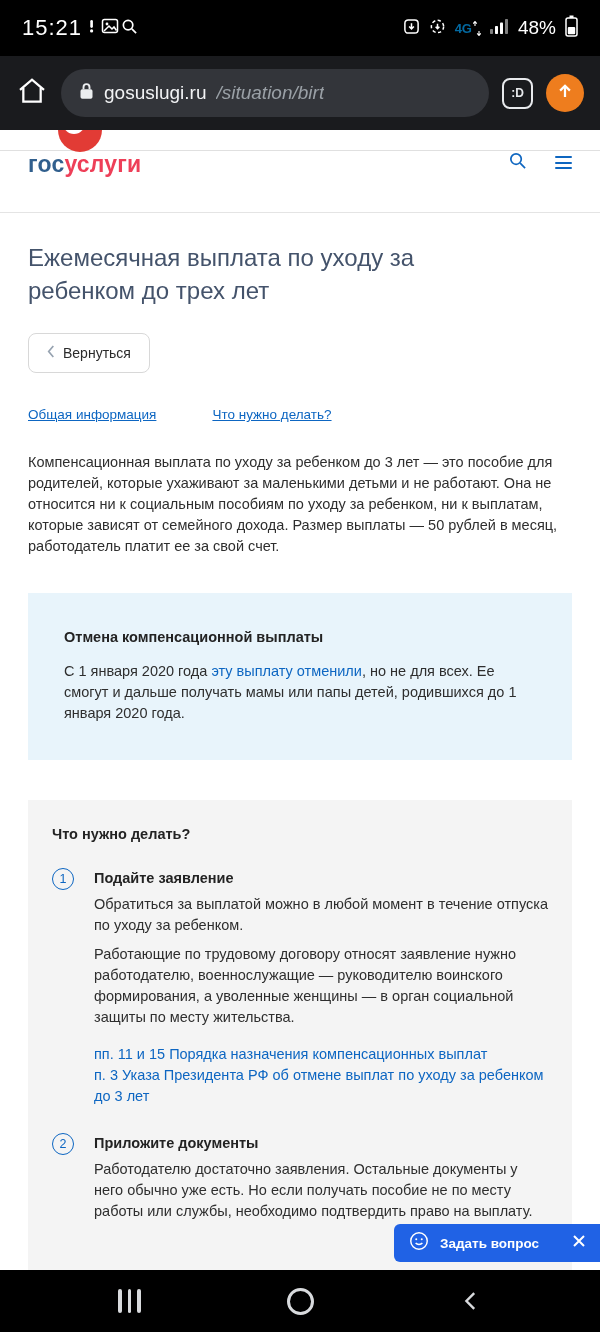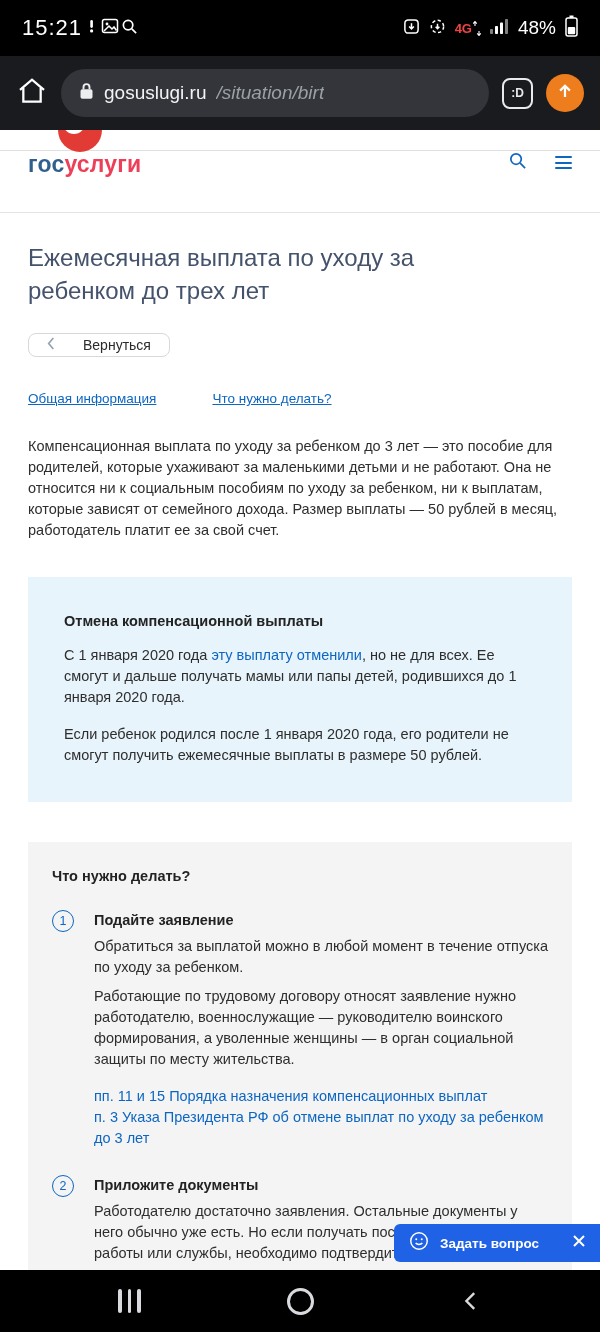--- a/index.html
+++ b/index.html
@@ -7,21 +7,21 @@
   body { font-family:"Liberation Sans", sans-serif; background:#000; }
 
   .phone { width:600px; height:1332px; display:flex; flex-direction:column; position:relative; overflow:hidden; background:#fff; }
 
   
   .status-bar { height:56px; background:#000; display:flex; align-items:center; justify-content:space-between; padding:0 22px; flex:none; }
   .sb-left { display:flex; align-items:center; gap:2px; }
   .sb-time { color:#fff; font-size:22px; letter-spacing:1px; }
   .sb-right { display:flex; align-items:center; gap:9px; }
   .sb-pct { color:#fff; font-size:19px; }
-  .sb-4g { color:#ef4444; font-size:13px; font-weight:bold; display:flex; align-items:center; gap:1px; }
+  .sb-4g { color:#0369a1; font-size:13px; font-weight:bold; display:flex; align-items:center; gap:1px; }
 
   
   .url-bar { height:74px; background:#1a1b1e; display:flex; align-items:center; padding:0 16px; gap:13px; flex:none; }
   .url-pill { flex:1; height:48px; background:#33353a; border-radius:24px; display:flex; align-items:center; padding:0 18px; gap:10px; overflow:hidden; white-space:nowrap; min-width:0; }
   .url-domain { color:#f2f3f5; font-size:19px; }
   .url-path { color:#9aa0a6; font-size:19px; font-style:italic; overflow:hidden; }
   .tab-btn { width:31px; height:31px; border:2.5px solid #e8eaed; border-radius:8px; display:flex; align-items:center; justify-content:center; color:#e8eaed; font-size:12px; font-weight:bold; flex:none; cursor:pointer; }
   .update-btn { width:38px; height:38px; border-radius:50%; background:#ee7d1e; display:flex; align-items:center; justify-content:center; flex:none; cursor:pointer; }
 
   
@@ -33,21 +33,21 @@
   .site-header { height:62px; display:flex; align-items:flex-start; justify-content:space-between; padding:0 28px; border-bottom:1px solid #e4e4e4;gap:41px; }
   .logo { font-size:23px; font-weight:bold; letter-spacing:.2px; cursor:pointer; }
   .logo-blue { color:#315f8d; }
   .logo-red { color:#ee3f58; }
   .header-icons { display:flex; align-items:center; gap:28px; }
   .menu-icon span { display:block; width:17px; height:2px; background:#0e66c0; margin:3.5px 0; border-radius:1px; }
 
   .main { padding:0 28px; }
   .page-title { margin-top:28px; font-size:24px; line-height:33px; color:#44536b; font-weight:400; max-width:450px; }
 
-  .back-btn { margin-top:26px; display:inline-flex; align-items:center; gap:28px; padding:3px 18px; border:1px solid #d8d8d8; border-radius:8px; background:#fff; font-size:14px; color:#2b2b2b; cursor:pointer; }
+  .back-btn { margin-top:26px; display:inline-flex; align-items:center; gap:8px; padding:11px 18px; border:1px solid #d8d8d8; border-radius:8px; background:#fff; font-size:14px; color:#2b2b2b; cursor:pointer; }
 
   .tabs { margin-top:34px; display:flex; gap:56px; }
   .tab-link { font-size:13.5px; color:#0d66c2; text-decoration:underline; cursor:pointer; }
 
   .intro { margin-top:30px; font-size:14.5px; line-height:21px; color:#2e2e2e; }
 
   .info-box { margin-top:36px; background:#e8f4fb; padding:36px; }
   .box-title { font-size:14.5px; font-weight:bold; color:#232323; }
   .info-box p { margin-top:16px; font-size:14.5px; line-height:21px; color:#2e2e2e; }
   .inline-link { color:#0d66c2; cursor:pointer; }
@@ -206,21 +206,20 @@
       <div class="tabs">
         <a class="tab-link">Общая информация</a>
         <a class="tab-link">Что нужно делать?</a>
       </div>
 
       <p class="intro">Компенсационная выплата по уходу за ребенком до 3 лет — это пособие для родителей, которые ухаживают за маленькими детьми и не работают. Она не относится ни к социальным пособиям по уходу за ребенком, ни к выплатам, которые зависят от семейного дохода. Размер выплаты — 50 рублей в месяц, работодатель платит ее за свой счет.</p>
 
       <div class="info-box">
         <div class="box-title">Отмена компенсационной выплаты</div>
         <p><span>С 1 января 2020 года </span><span class="inline-link">эту выплату отменили</span><span>, но не для всех. Ее смогут и дальше получать мамы или папы детей, родившихся до 1 января 2020 года.</span></p>
-        <p>Если ребенок родился после 1 января 2020 года, его родители не смогут получить ежемесячные выплаты в размере 50 рублей.</p>
       </div>
 
       <div class="steps-box">
         <div class="box-title">Что нужно делать?</div>
 
         <div class="step">
           <div class="step-num">1</div>
           <div class="step-body">
             <div class="step-title">Подайте заявление</div>
             <p>Обратиться за выплатой можно в любой момент в течение отпуска по уходу за ребенком.</p>

